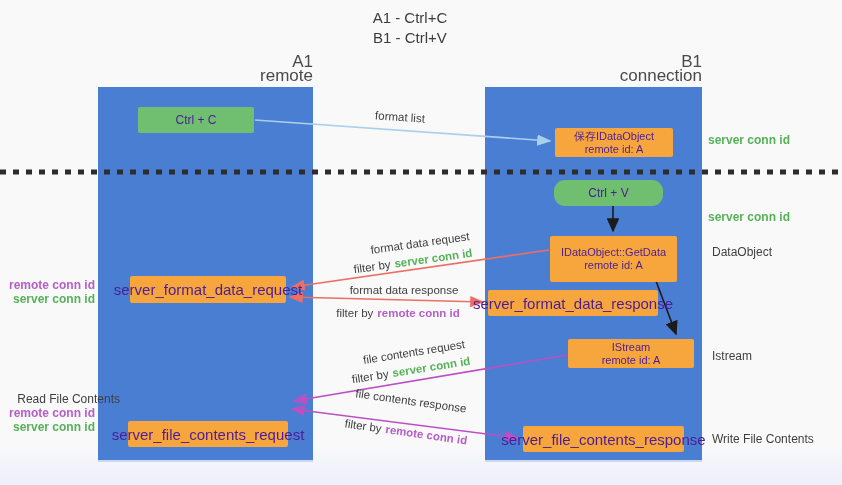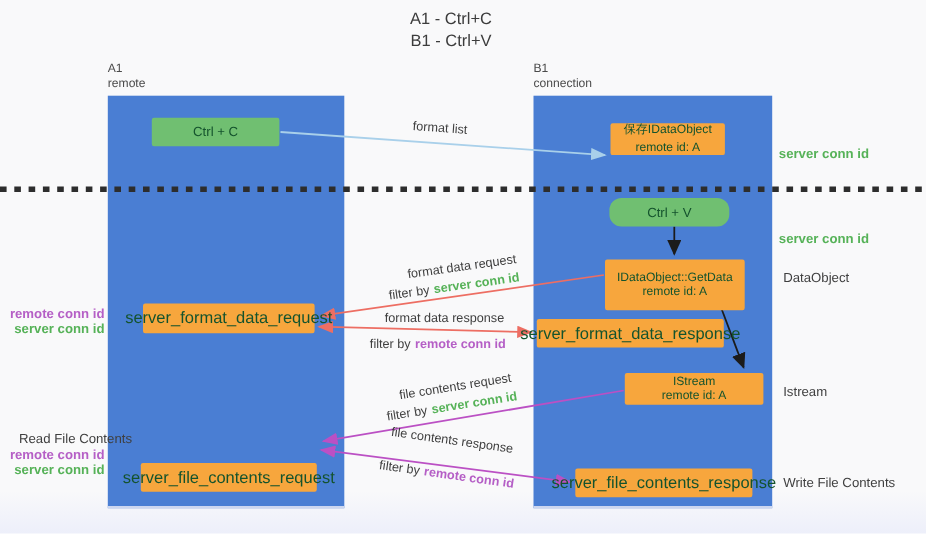--- a/index.html
+++ b/index.html
@@ -1,27 +1,27 @@
 <!DOCTYPE html>
 <html><head>
 <meta charset="utf-8">
 <style>
   html,body{margin:0;padding:0;}
   body{font-family:"Liberation Sans","DejaVu Sans",sans-serif;}
   .stage{position:relative;width:842px;height:485px;overflow:hidden;
          background:linear-gradient(#f9f9fa 0%, #f9f9fa 92%, #edeffa 100%);}
   .title{position:absolute;left:310px;top:8px;width:200px;text-align:center;
          color:#3c3c3c;font-size:15px;line-height:20px;}
-  .lane-header{position:absolute;top:55px;text-align:left;color:#4a4a4a;
-         font-size:11px;line-height:14px;}
+  .lane-header{position:absolute;top:55px;text-align:right;color:#4a4a4a;
+         font-size:17px;line-height:14px;}
   .lane{position:absolute;top:87px;height:373px;background:#4a7ed3;
         border-bottom:2px solid #ccd6ef;}
   .overlay{position:absolute;left:0;top:0;z-index:3;}
   .node{position:absolute;z-index:4;display:flex;flex-direction:column;
-        align-items:center;justify-content:center;color:#14532d;text-align:center;
+        align-items:center;justify-content:center;color:#4c1d95;text-align:center;
         white-space:nowrap;border-radius:2px;}
   .green-node{background:#70bf71;font-size:12px;}
   .orange-node{background:#f7a63d;}
   .one-line{font-size:15px;}
   .two-line{font-size:11px;line-height:13px;}
   .alabel{position:absolute;z-index:5;white-space:nowrap;color:#3f3f3f;
           font-size:11.5px;transform:translate(-50%,-50%) rotate(var(--r,0deg));}
   .side{position:absolute;z-index:5;white-space:nowrap;font-size:12px;color:#3f3f3f;}
   .side-right-align{text-align:right;}
   .green-t{color:#56b258;font-weight:bold;}
@@ -86,21 +86,21 @@
 
     <line x1="567" y1="355" x2="294" y2="401" stroke="#bb50c4" stroke-width="1.6" marker-end="url(#mmag)"></line>
 
     <line x1="292" y1="409" x2="518" y2="438" stroke="#bb50c4" stroke-width="1.6" marker-start="url(#mmagS)" marker-end="url(#mmag)"></line>
   </svg>
 
   <div class="node green-node" style="left:138px;top:107px;width:116px;height:26px;">
     <span>Ctrl + C</span>
   </div>
 
-  <div class="node orange-node two-line" style="left:555px;top:112px;width:104px;height:29px;justify-content:space-between;">
+  <div class="node orange-node two-line" style="left:555px;top:128px;width:118px;height:29px;">
     <span>保存IDataObject</span>
     <span>remote id: A</span>
   </div>
 
   <div class="node green-node" style="left:554px;top:180px;width:109px;height:26px;border-radius:11px;">
     <span>Ctrl + V</span>
   </div>
 
   <div class="node orange-node two-line" style="left:550px;top:236px;width:127px;height:46px;">
     <span>IDataObject::GetData</span>

